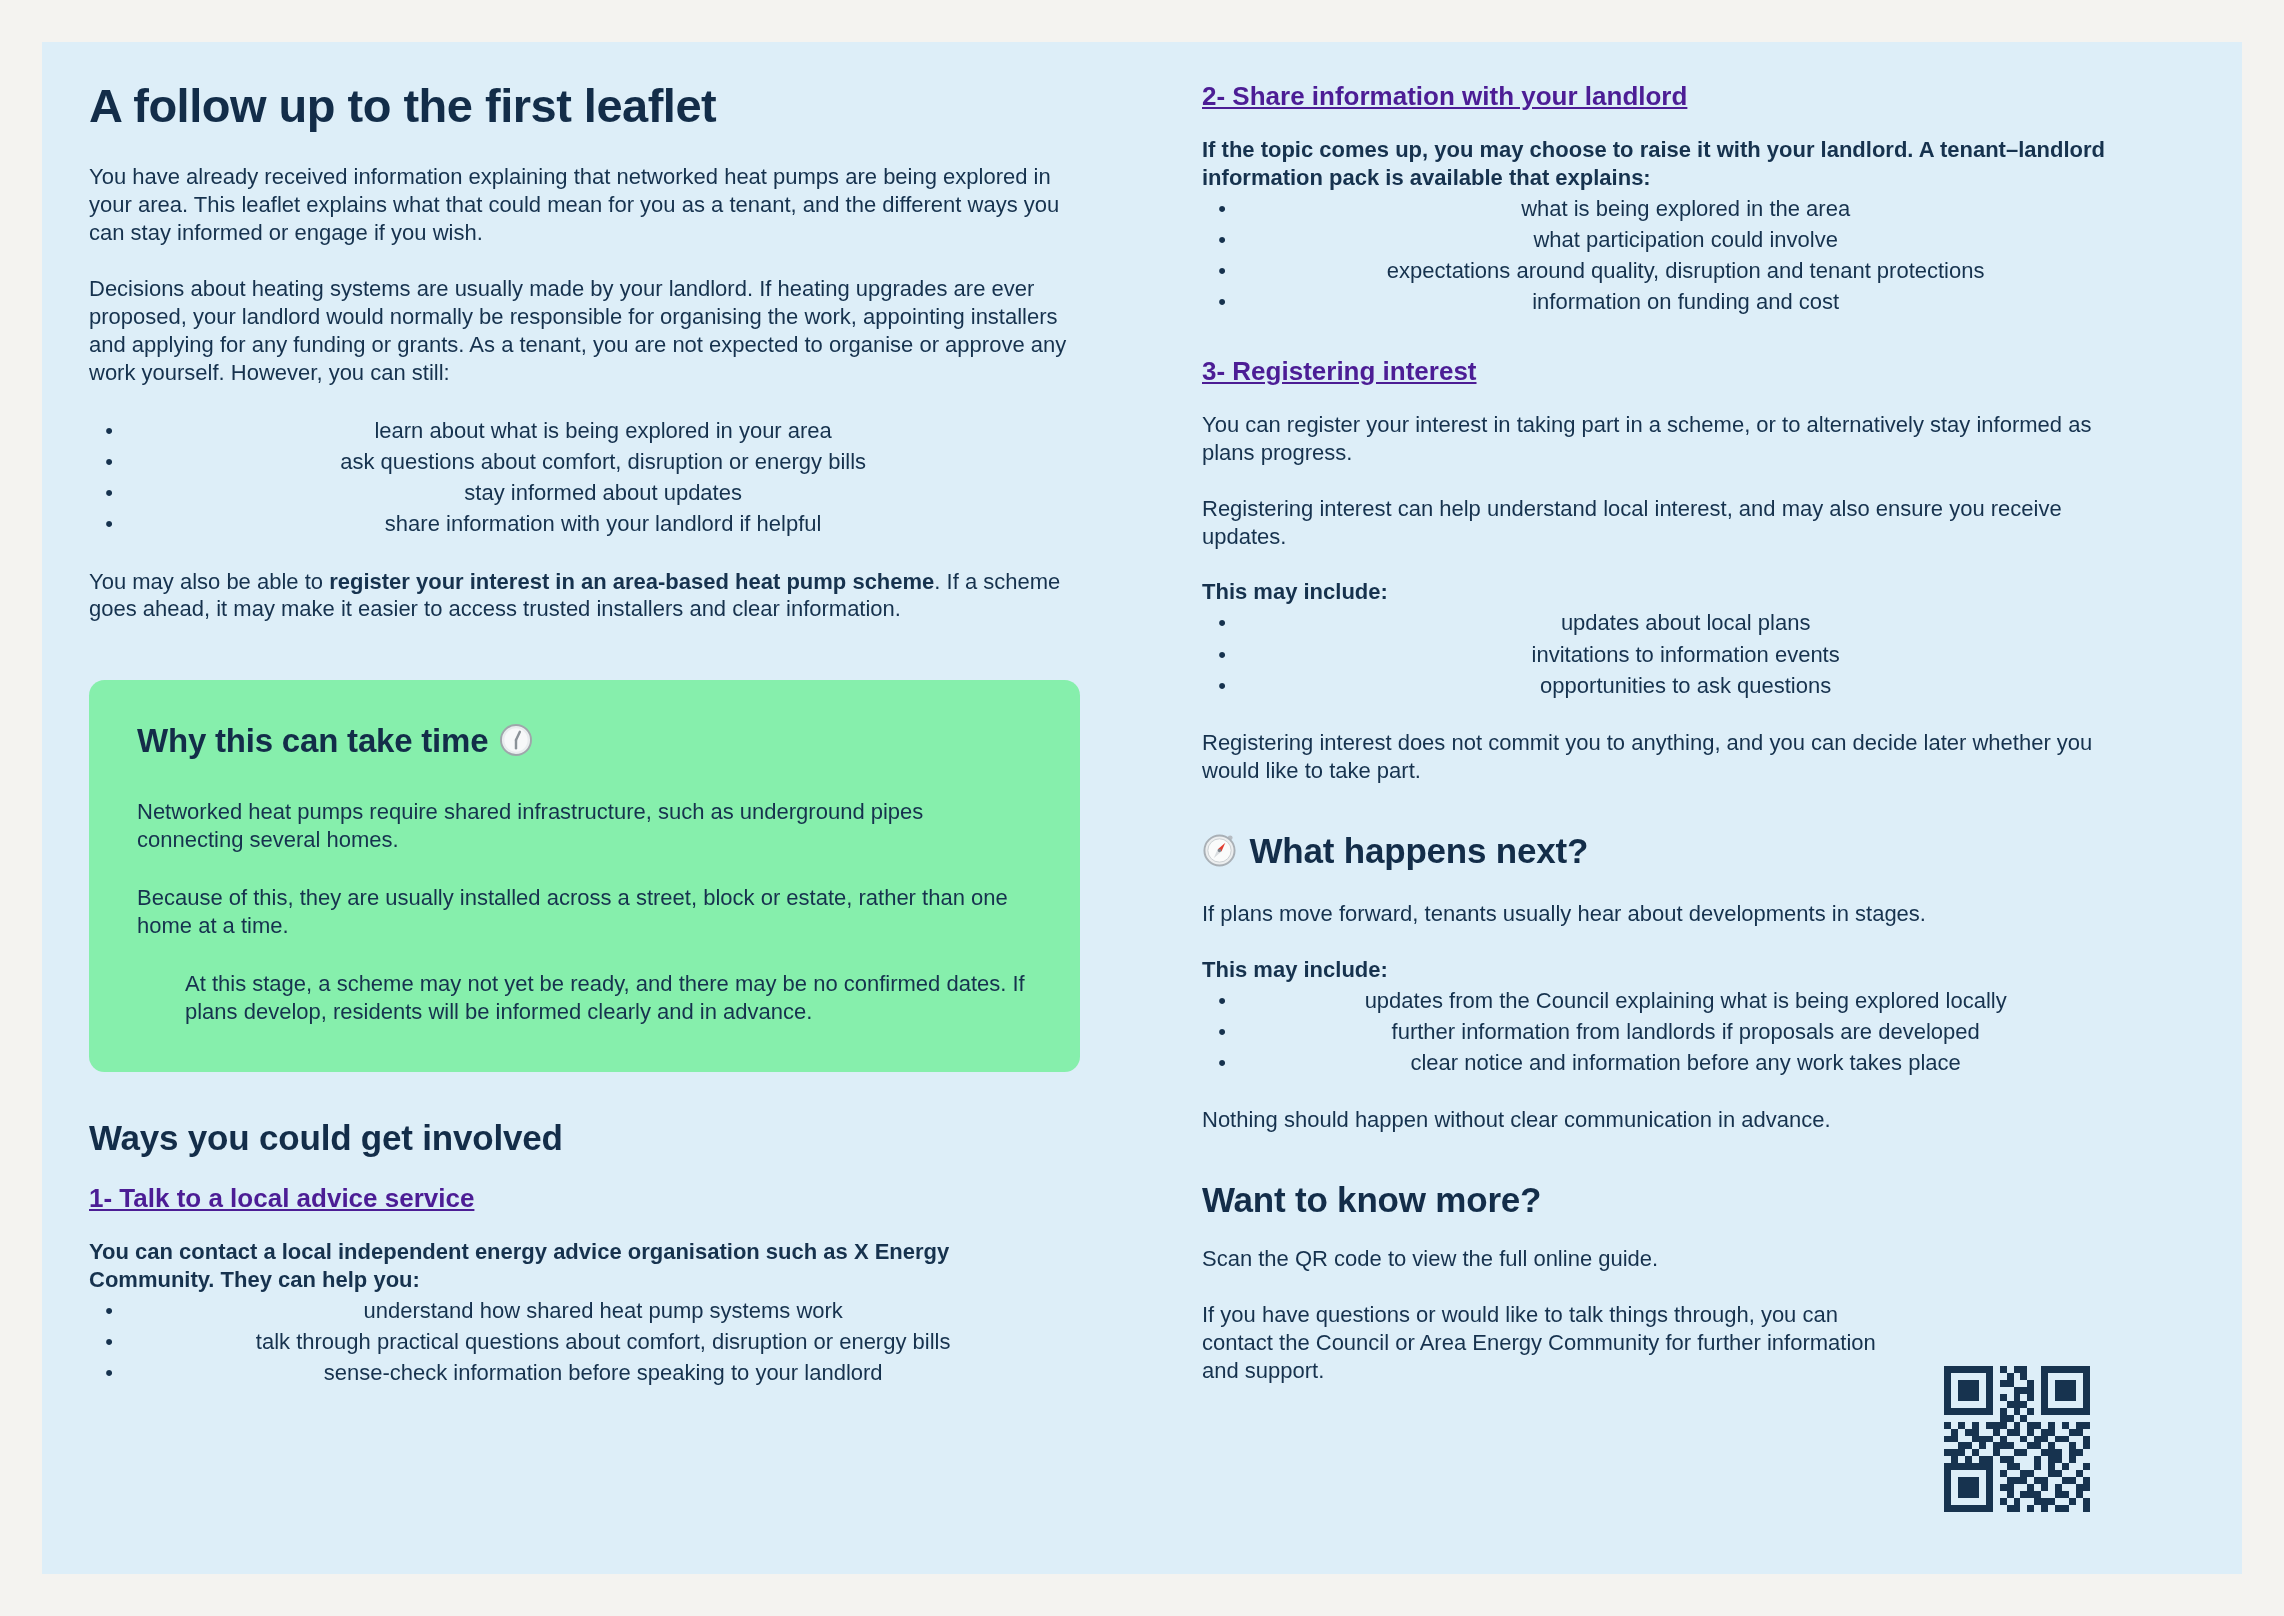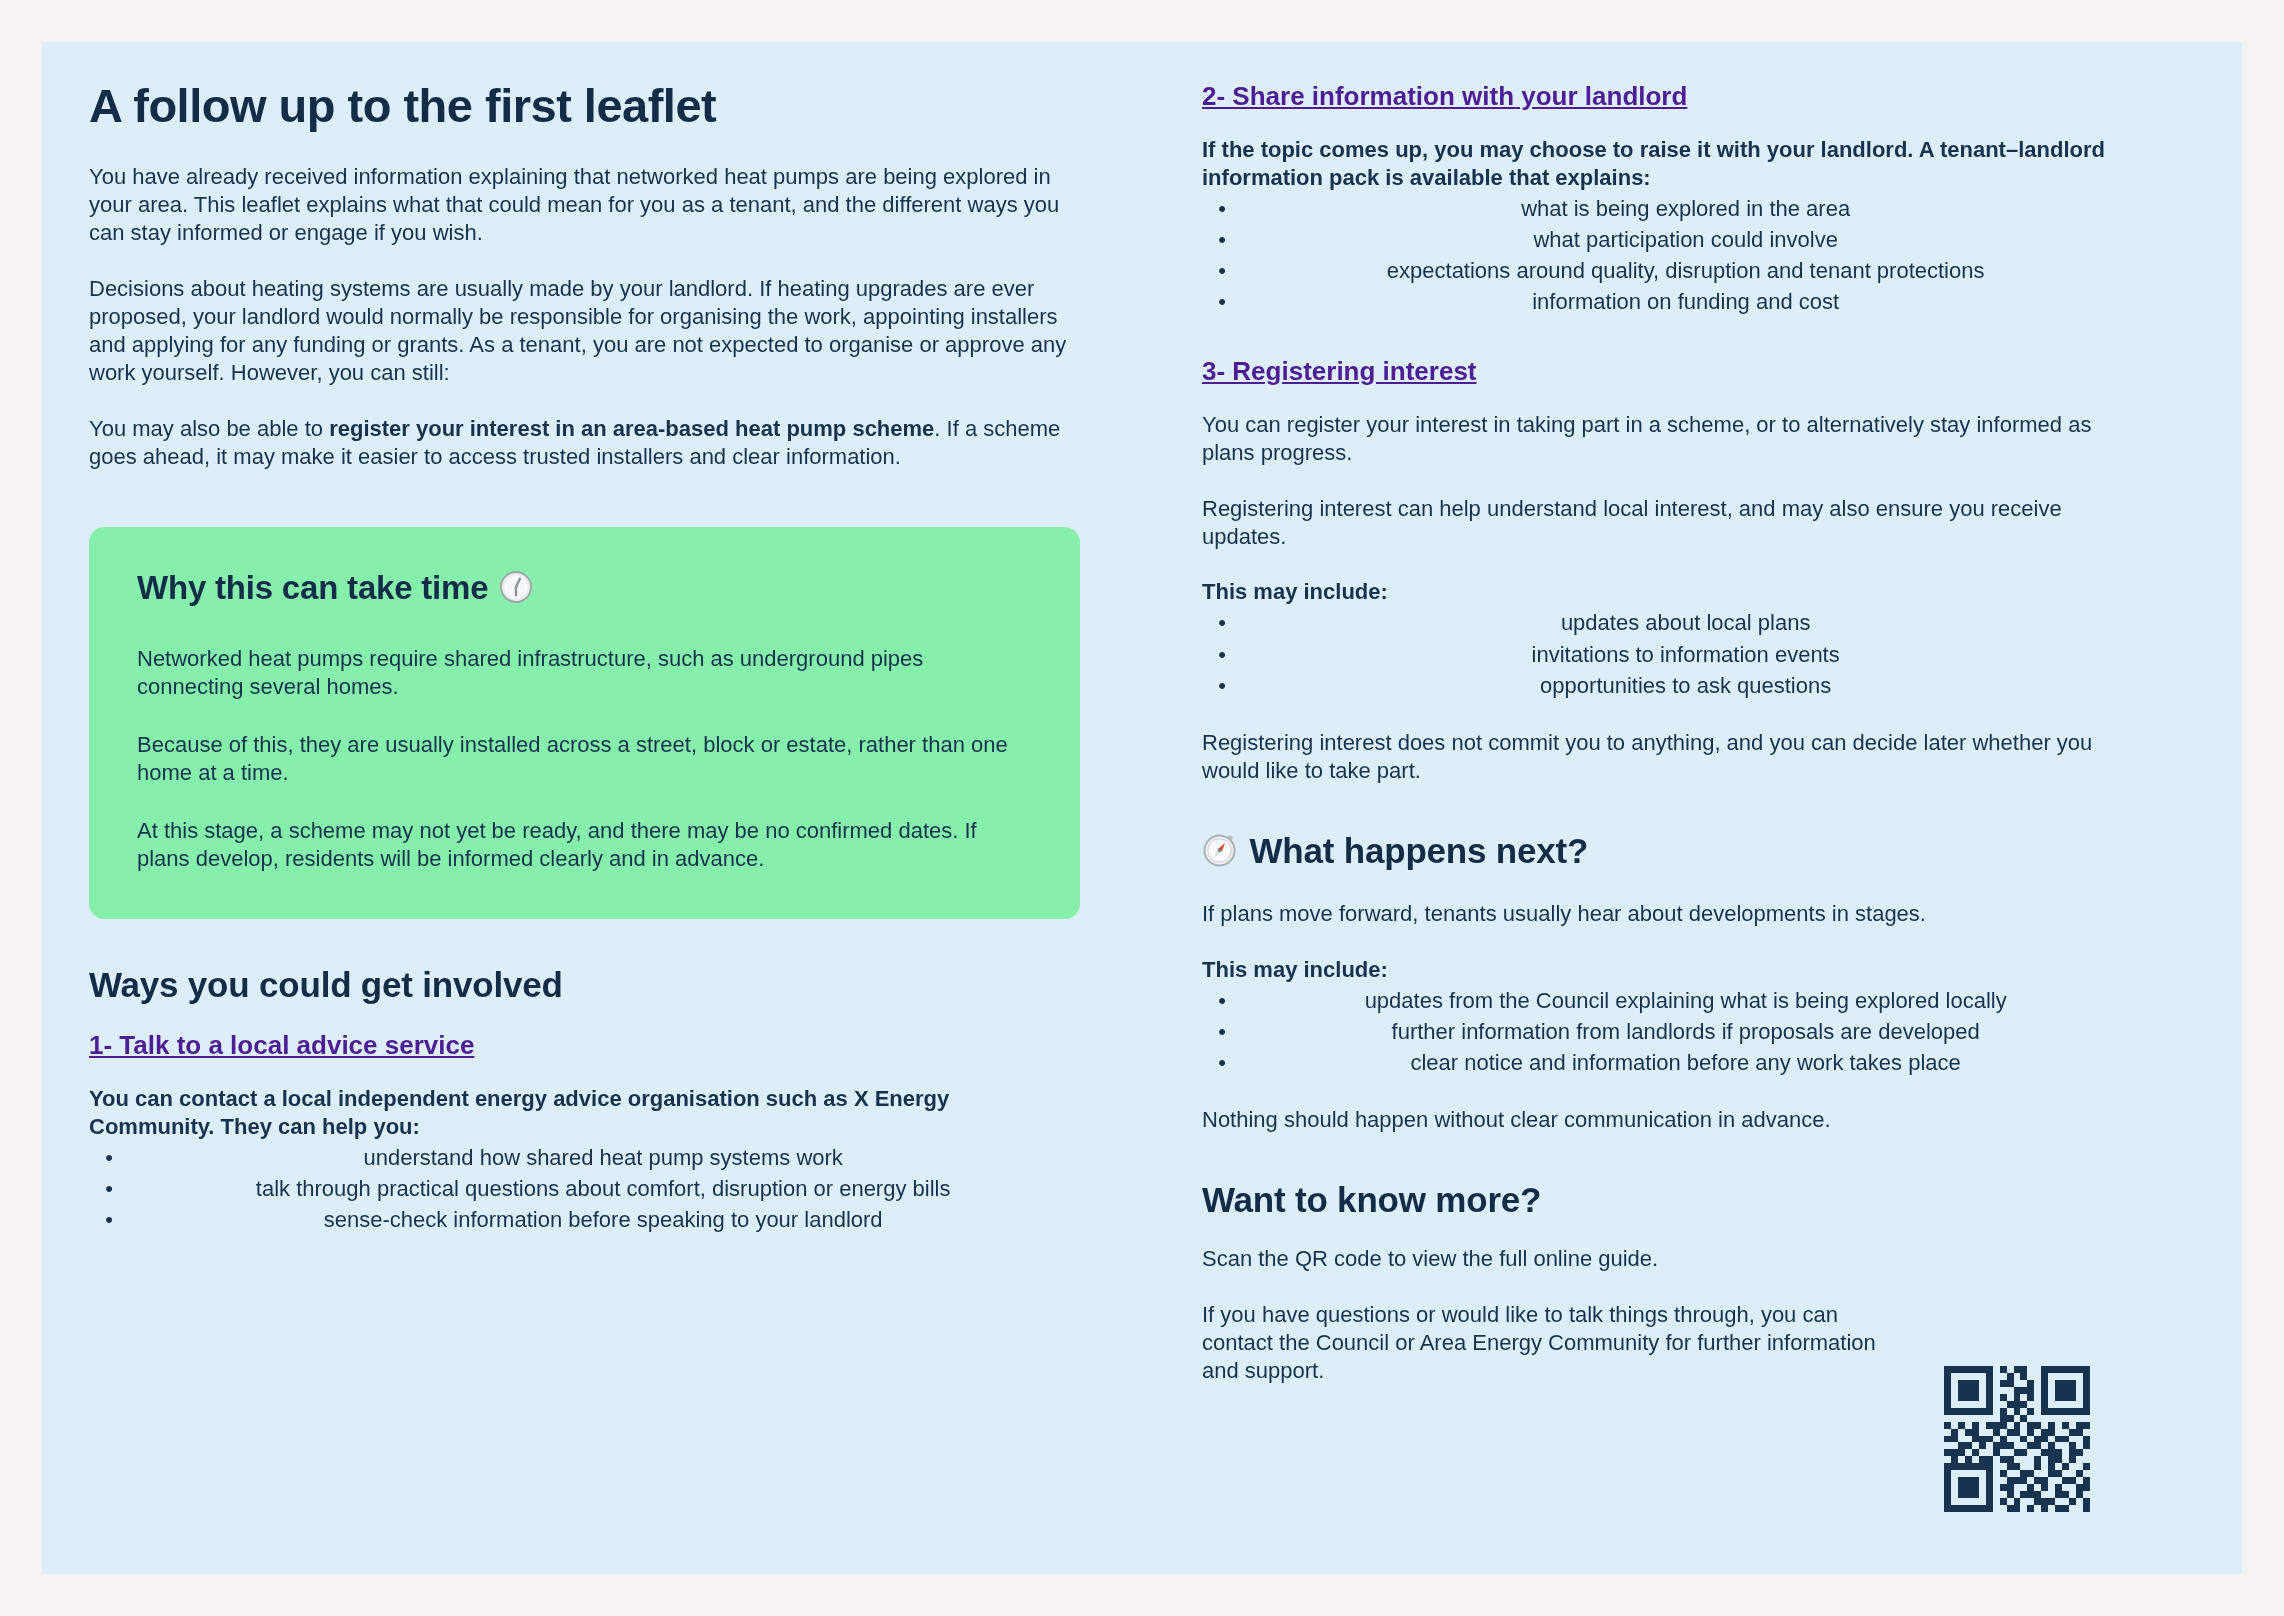--- a/index.html
+++ b/index.html
@@ -54,21 +54,21 @@
     position:absolute;left:0;top:0;
   }
   .why-box{
     background:#86efac;
     border-radius:15.4px;
     margin-top:57px;
     padding:42px 48px 46px 48px;
   }
   .why-box .h2{margin:0 0 34px 0;font-size:33px;}
   .why-box .p{margin-bottom:30px;}
-  .why-box .p:last-child{margin-bottom:0;}
+  .why-box .p:last-child{margin-bottom:0;margin-left:48px;}
   .icon{display:inline-block;vertical-align:-3.8px;}
   .icon.before{margin-right:12.5px;}
   .icon.after{margin-left:11.5px;}
   .right-col{position:relative;}
   .more-text{max-width:677px;}
   .qr{
     position:absolute;
     right:42px;
     bottom:19px;
     width:146px;height:146px;
@@ -81,20 +81,26 @@
 </head>
 <body>
 
 <div class="card">
 
   <div class="left-col">
     <div class="h1">A follow up to the first leaflet</div>
     <p class="p">You have already received information explaining that networked heat pumps are being explored in your area. This leaflet explains what that could mean for you as a tenant, and the different ways you can stay informed or engage if you wish.</p>
 
     <p class="p">Decisions about heating systems are usually made by your landlord. If heating upgrades are ever proposed, your landlord would normally be responsible for organising the work, appointing installers and applying for any funding or grants. As a tenant, you are not expected to organise or approve any work yourself. However, you can still:</p>
+    <ul>
+      <li>learn about what is being explored in your area</li>
+      <li>ask questions about comfort, disruption or energy bills</li>
+      <li>stay informed about updates</li>
+      <li>share information with your landlord if helpful</li>
+    </ul>
     <p class="p"><span>You may also be able to </span><strong>register your interest in an area-based heat pump scheme</strong><span>. If a scheme goes ahead, it may make it easier to access trusted installers and clear information.</span></p>
 
     <div class="why-box">
       <div class="h2"><span>Why this can take time</span><span class="icon after"><svg width="32" height="32" viewBox="0 0 66 66">
               <circle cx="33" cy="33" r="31" fill="#e9ecee" stroke="#9fa6ab" stroke-width="4"></circle>
               <circle cx="33" cy="33" r="24" fill="#f7f8f9"></circle>
               <line x1="33" y1="33" x2="41" y2="16" stroke="#8b9298" stroke-width="5" stroke-linecap="round"></line>
               <line x1="33" y1="33" x2="33" y2="50" stroke="#8b9298" stroke-width="5" stroke-linecap="round"></line>
             </svg></span></div>
       <p class="p">Networked heat pumps require shared infrastructure, such as underground pipes connecting several homes.</p>

